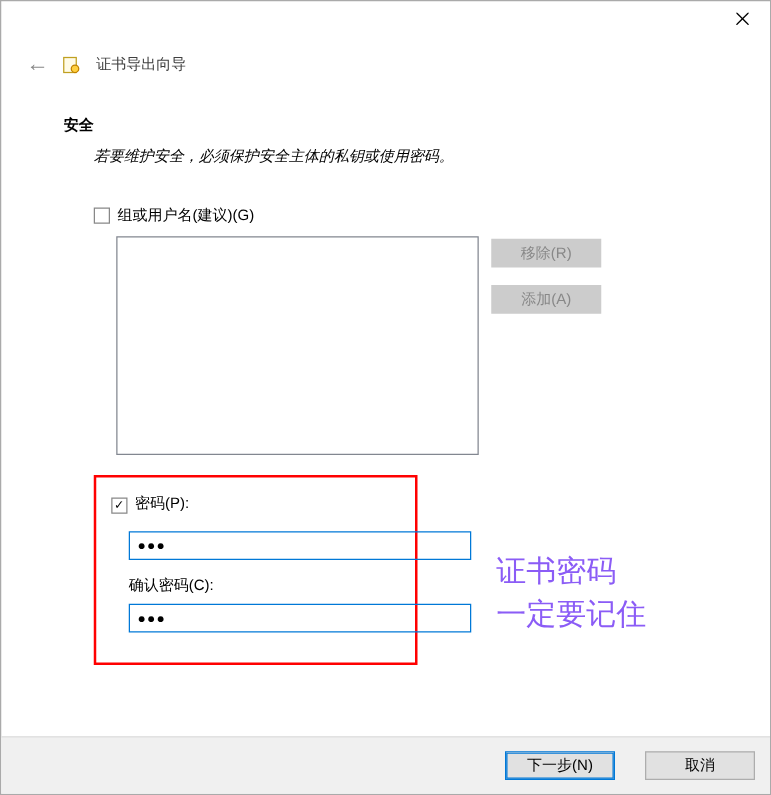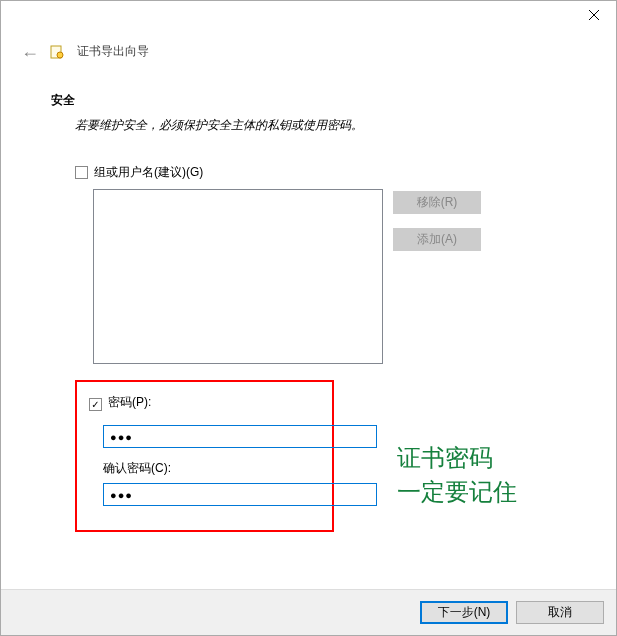--- a/index.html
+++ b/index.html
@@ -31,22 +31,22 @@
     .listbox { width: 290px; height: 175px; border: 1px solid #828790; background: #fff; margin-left: 18px; }
     .list-row { display: flex; gap: 10px; align-items: flex-start; }
     .btn-col { display: flex; flex-direction: column; gap: 14px; padding-top: 2px; }
     .btn-disabled { width: 88px; height: 23px; background: #ccc; color: #888; border: none; display: flex; align-items: center; justify-content: center; font-size: 12px; font-family: inherit; }
     .red-box { border: 2px solid #f00; margin-top: 16px; padding: 10px 12px 12px 12px; width: 259px; position: relative; }
     .pw-label { margin-bottom: 6px; margin-top: 2px; }
     .pw-input { width: 274px; height: 23px; border: 1px solid #0078d7; padding: 0 6px; font-size: 11px; font-family: inherit; margin-left: 14px; margin-bottom: 12px; letter-spacing: 1px; display: flex; align-items: center; }
     .confirm-label { margin-left: 14px; margin-bottom: 6px; }
     .encrypt-row { display: flex; align-items: center; gap: 24px; margin-top: 6px; }
     .select { width: 140px; height: 21px; border: 1px solid #adadad; background: #e1e1e1; display: flex; align-items: center; justify-content: space-between; padding: 0 6px; font-size: 12px; margin-left: 6px; }
-    .annotation { position: absolute; left: 396px; top: 440px; color: #15803d; font-size: 24px; line-height: 1.4; }
-    .footer { position: absolute; bottom: 0; left: 0; right: 0; height: 46px; background: #f0f0f0; border-top: 1px solid #ddd; display: flex; justify-content: flex-end; align-items: center; gap: 8px; padding-right: 12px; }
+    .annotation { position: absolute; left: 396px; top: 440px; color: #8b5cf6; font-size: 24px; line-height: 1.4; }
+    .footer { position: absolute; bottom: 0; left: 0; right: 0; height: 46px; background: #f0f0f0; border-top: 1px solid #ddd; display: flex; justify-content: flex-end; align-items: center; gap: 24px; padding-right: 12px; }
     .footer-btn { width: 88px; height: 23px; border: 1px solid #adadad; background: #e1e1e1; font-size: 12px; font-family: inherit; cursor: pointer; }
     .footer-btn.primary { border: 1px solid #0078d7; box-shadow: 0 0 0 1px #0078d7 inset; }
     .caret { font-size: 9px; color: #555; }
   </style>
 </head>
 <body>
 
 <div class="window">
   <div class="titlebar">
     <div class="close-btn">

